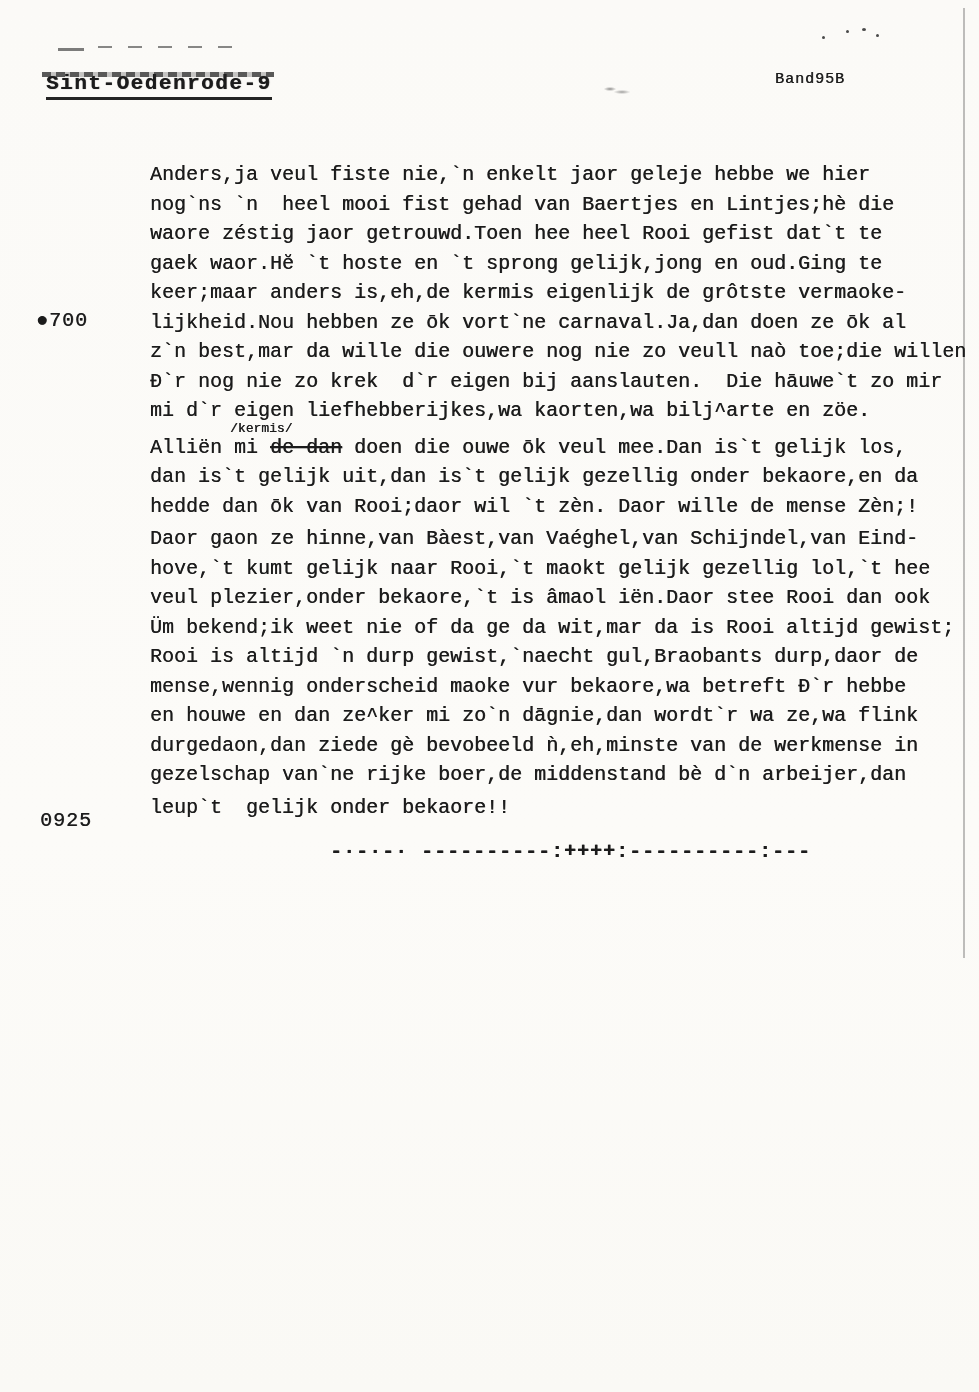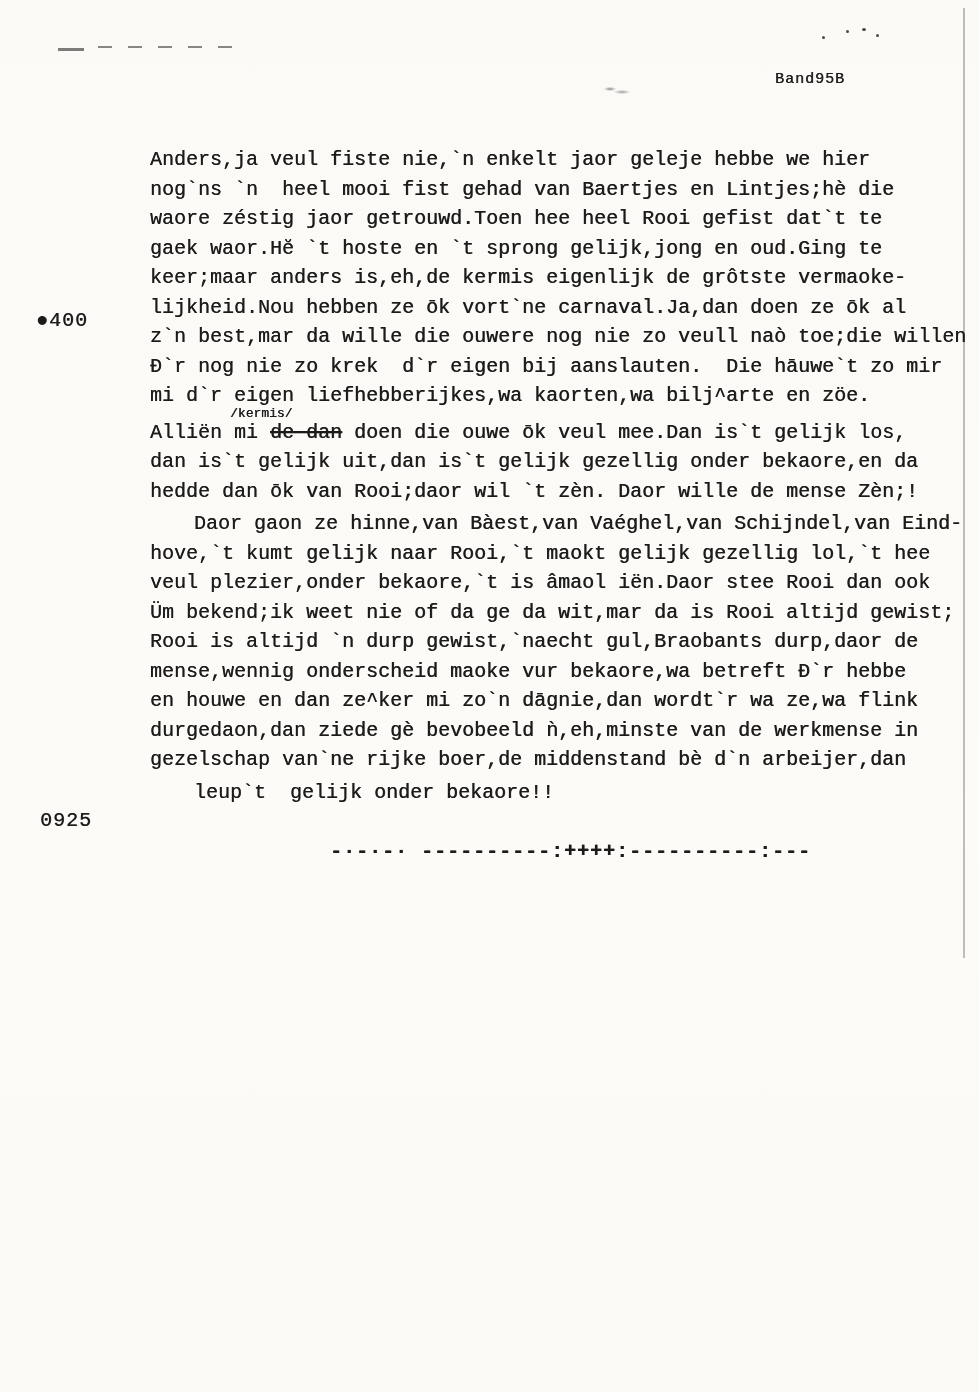--- a/index.html
+++ b/index.html
@@ -74,28 +74,28 @@
   
   .marker{
     position:absolute;
     font-size:20px;letter-spacing:1px;
     text-shadow:0.4px 0.4px 0.6px rgba(25,25,25,.8);
   }
   .marker-900{left:36px;top:309px;}
   .marker-925{left:40px;top:799px;margin-top:10px;}
   
   .body-text{
-    position:absolute;left:150px;top:145px;width:820px;
+    position:absolute;left:150px;top:160px;width:820px;
     font-size:20px;line-height:29.5px;
     white-space:pre;
     text-shadow:0.35px 0.35px 0.6px rgba(22,22,22,.85);
   }
   .tline{height:29.5px;}
   .tline.gap{margin-top:7px;}
-  .tline.gap-sm{margin-top:3px;margin-left:44px;}
+  .tline.gap-sm{margin-top:3px;}
   .struck{
     position:relative;
     text-decoration:line-through;
     text-decoration-thickness:2px;
   }
   .inserted{
     position:absolute;left:-40px;bottom:15px;
     font-size:13px;letter-spacing:0;
     text-decoration:none;
     white-space:nowrap;
@@ -114,24 +114,25 @@
   <div class="edge-line"></div>
   <div class="pencil-smudge"></div>
   <div class="dots-tr">
       <i></i>
       <i></i>
       <i></i>
       <i></i>
     </div>
   <div class="smudge-center"></div>
 
+  <div class="hdr-left">Sint-Oedenrode-9</div>
 
   <div class="hdr-right">Band95B</div>
 
-  <div class="marker marker-900">●400</div>
+  <div class="marker marker-900">●700</div>
 
   <div class="marker marker-925">0925</div>
 
   <div class="body-text"><div class="tline">Anders,ja veul fiste nie,`n enkelt jaor geleje hebbe we hier</div><div class="tline">nog`ns `n  heel mooi fist gehad van Baertjes en Lintjes;hè die</div><div class="tline">waore zéstig jaor getrouwd.Toen hee heel Rooi gefist dat`t te</div><div class="tline">gaek waor.Hĕ `t hoste en `t sprong gelijk,jong en oud.Ging te</div><div class="tline">keer;maar anders is,eh,de kermis eigenlijk de grôtste vermaoke-</div><div class="tline">lijkheid.Nou hebben ze ōk vort`ne carnaval.Ja,dan doen ze ōk al</div><div class="tline">z`n best,mar da wille die ouwere nog nie zo veull naò toe;die willen</div><div class="tline">Đ`r nog nie zo krek  d`r eigen bij aanslauten.  Die hāuwe`t zo mir</div><div class="tline">mi d`r eigen liefhebberijkes,wa kaorten,wa bilj^arte en zöe.</div><div class="tline gap"><span>Alliën mi </span><span class="struck">de dan<span class="inserted">/kermis/</span></span><span> doen die ouwe ōk veul mee.Dan is`t gelijk los,</span></div><div class="tline">dan is`t gelijk uit,dan is`t gelijk gezellig onder bekaore,en da</div><div class="tline">hedde dan ōk van Rooi;daor wil `t zèn. Daor wille de mense Zèn;!</div><div class="tline gap-sm">Daor gaon ze hinne,van Bàest,van Vaéghel,van Schijndel,van Eind-</div><div class="tline">hove,`t kumt gelijk naar Rooi,`t maokt gelijk gezellig lol,`t hee</div><div class="tline">veul plezier,onder bekaore,`t is âmaol iën.Daor stee Rooi dan ook</div><div class="tline">Üm bekend;ik weet nie of da ge da wit,mar da is Rooi altijd gewist;</div><div class="tline">Rooi is altijd `n durp gewist,`naecht gul,Braobants durp,daor de</div><div class="tline">mense,wennig onderscheid maoke vur bekaore,wa betreft Đ`r hebbe</div><div class="tline">en houwe en dan ze^ker mi zo`n dāgnie,dan wordt`r wa ze,wa flink</div><div class="tline">durgedaon,dan ziede gè bevobeeld ǹ,eh,minste van de werkmense in</div><div class="tline">gezelschap van`ne rijke boer,de middenstand bè d`n arbeijer,dan</div><div class="tline gap-sm">leup`t  gelijk onder bekaore!!</div></div>
 
   <div class="divider">-·-·-·  ----------:++++:----------:---</div>
 
 </div>
 
 </body></html>

